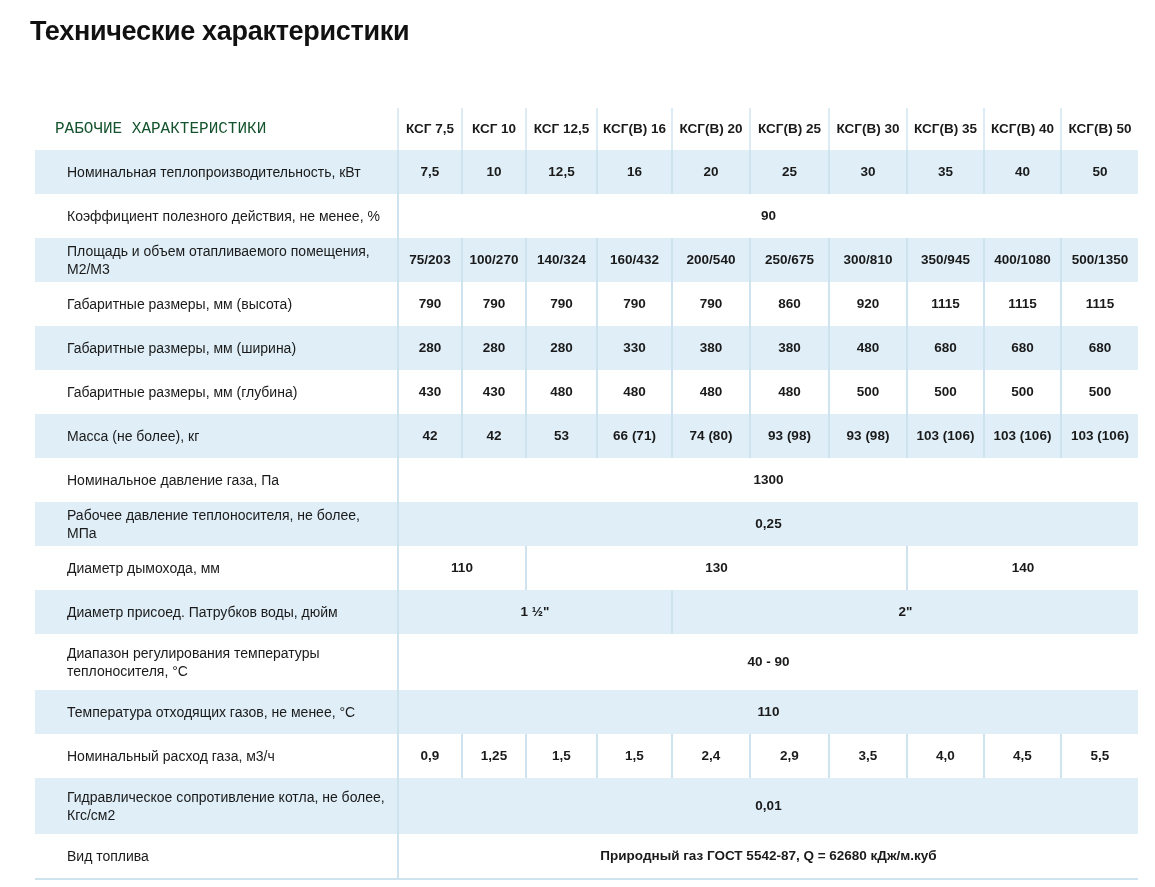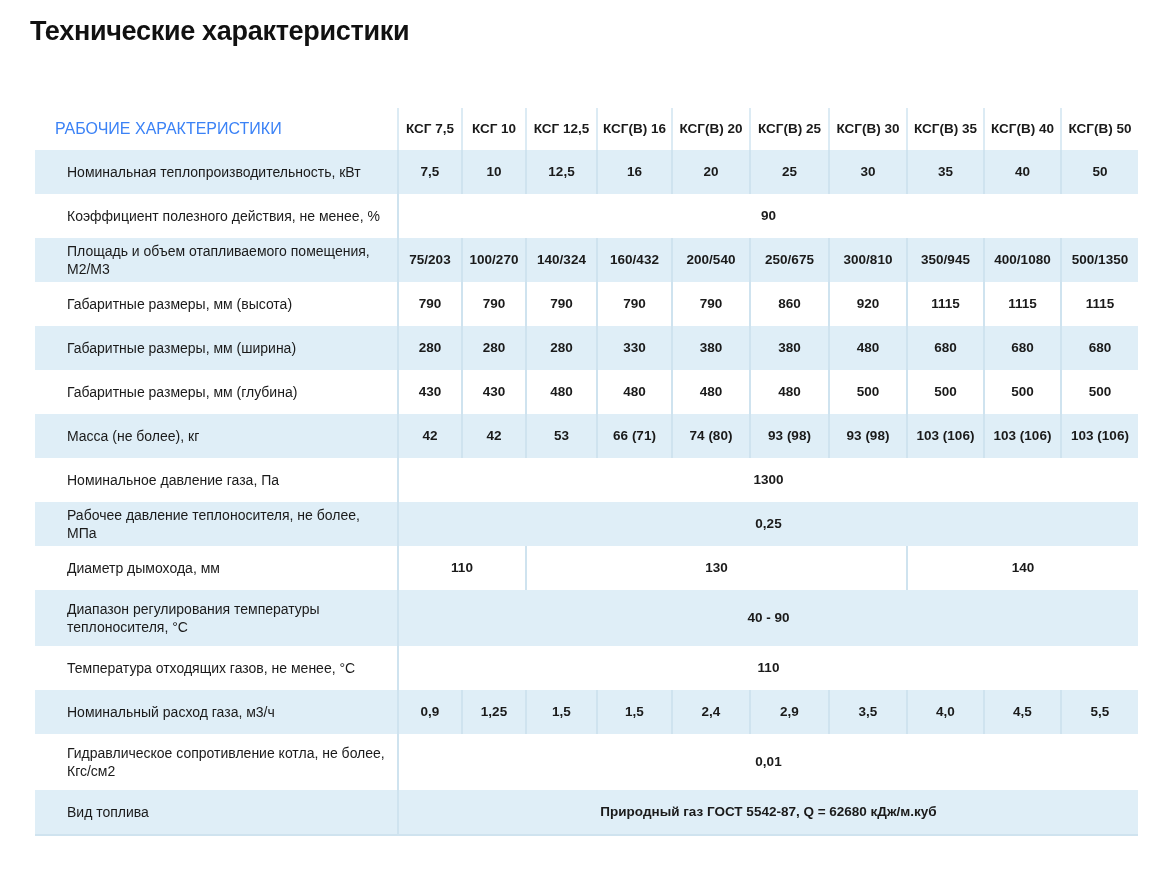--- a/index.html
+++ b/index.html
@@ -19,21 +19,21 @@
     width:1103px;
     border-bottom:2px solid #cfe3ef;
   }
   table.specs th,table.specs td{
     padding:0;vertical-align:middle;
     font-size:14px;line-height:1.3;
   }
   
   thead th{height:42px;background:#ffffff;font-weight:400;}
   thead th.label-col{
-    text-align:left;padding-left:20px;font-size:16px;color:#3b82f6;
+    text-align:left;padding-left:20px;font-size:16px;color:#14532d;font-family:Liberation Mono, monospace;
   }
   thead th.model-col{
     text-align:center;font-weight:700;font-size:13.5px;
     border-left:2px solid #dcebf4;
   }
   
   tbody td{height:44px;}
   tbody td.label-cell{
     text-align:left;padding-left:32px;padding-right:10px;
     font-weight:400;
@@ -172,20 +172,25 @@
         <tr>
           <td class="label-cell">Рабочее давление теплоносителя, не более, МПа</td>
           <td class="value-cell" colspan="10">0,25</td>
         </tr>
         <tr>
           <td class="label-cell">Диаметр дымохода, мм</td>
           <td class="value-cell" colspan="2">110</td>
           <td class="value-cell" colspan="5">130</td>
           <td class="value-cell" colspan="3">140</td>
         </tr>
+        <tr>
+          <td class="label-cell">Диаметр присоед. Патрубков воды, дюйм</td>
+          <td class="value-cell" colspan="4">1 ½"</td>
+          <td class="value-cell" colspan="6">2"</td>
+        </tr>
         <tr class="tall">
           <td class="label-cell">Диапазон регулирования температуры теплоносителя, °С</td>
           <td class="value-cell" colspan="10">40 - 90</td>
         </tr>
         <tr>
           <td class="label-cell">Температура отходящих газов, не менее, °С</td>
           <td class="value-cell" colspan="10">110</td>
         </tr>
         <tr>
           <td class="label-cell">Номинальный расход газа, м3/ч</td>

